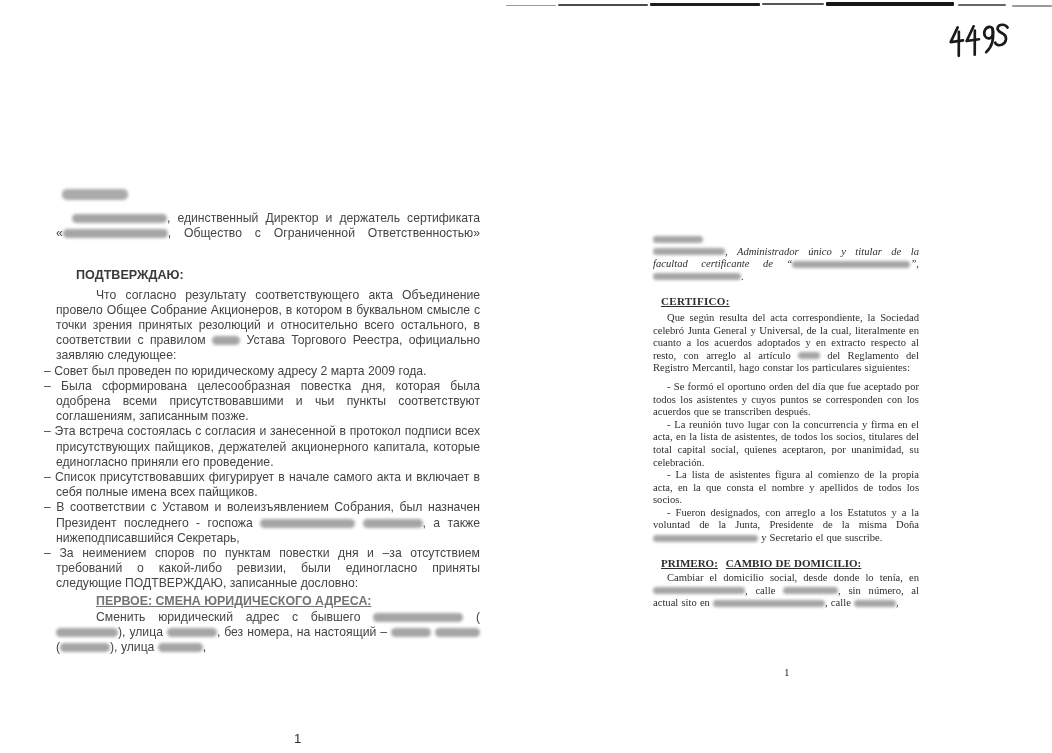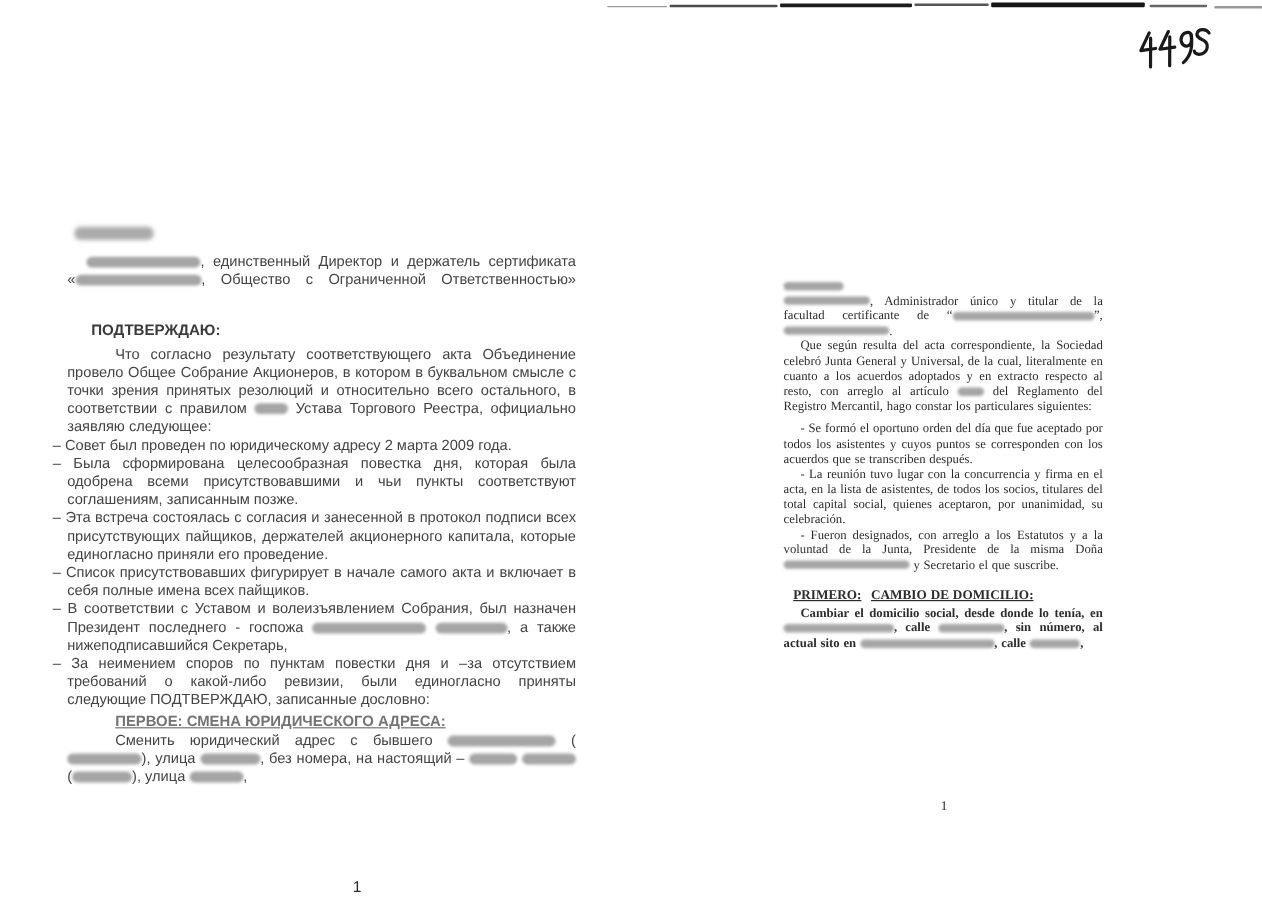--- a/index.html
+++ b/index.html
@@ -43,31 +43,31 @@
     font-size:12.4px;text-align:left;}
   .h-first .u{text-decoration:underline;}
   .pn-left{position:absolute;left:294px;top:731px;font-size:13px;color:#2a2a2a;}
   
   .page-right{
     position:absolute;left:653px;top:233px;width:266px;
     color:#2d2d2d;font-family:"Liberation Serif",serif;
     font-size:10.6px;line-height:12.6px;text-align:justify;word-spacing:.5px;
   }
   .hline{min-height:12.6px;text-align:left;}
-  .hline.jlast{text-align:justify;text-align-last:justify;}
+  .hline.jlast{text-align:justify;text-align-last:justify;font-style:italic;}
   .h-cert{font-weight:bold;margin:12px 0 4px 8px;font-size:11px;
     letter-spacing:.3px;text-align:left;}
   .h-cert .u{text-decoration:underline;}
   .op-para{text-indent:14px;}
   .items{margin-top:6px;}
   .item{text-indent:14px;}
   .h-primero{font-weight:bold;margin:12px 0 3px 8px;font-size:11px;text-align:left;}
   .h-primero .u{text-decoration:underline;}
   .h-primero .gap{display:inline-block;width:8px;}
-  .addr{text-indent:14px;font-weight:bold;}
+  .addr{text-indent:14px;}
   .pn-right{position:absolute;left:784px;top:666px;
     font-family:"Liberation Serif",serif;font-size:11px;color:#2a2a2a;}
 </style>
 </head>
 <body>
 
 <div>
 
   <div class="mark m1"></div>
   <div class="mark m2"></div>
@@ -118,26 +118,30 @@
   <div class="pn-left">1</div>
 
   <div class="page-right">
     <div>
       <div class="hline"><span class="rd" style="width: 50px;"></span></div>
       <div class="hline jlast"><span class="rd" style="width: 72px;"></span>, Administrador único y titular de la</div>
       <div class="hline jlast">facultad certificante de “<span class="rd" style="width: 118px;"></span>”,</div>
       <div class="hline"><span class="rd" style="width: 88px;"></span>.</div>
     </div>
 
+    <div class="h-cert">
+      <span class="u">CERTIFICO:</span>
+    </div>
 
     <div class="op-para">Que según resulta del acta correspondiente, la Sociedad celebró Junta General y Universal, de la cual, literalmente en cuanto a los acuerdos adoptados y en extracto respecto al resto, con arreglo al artículo <span class="rd" style="width: 22px;"></span> del Reglamento del Registro Mercantil, hago constar los particulares siguientes:</div>
 
     <div class="items">
       <div class="item">- Se formó el oportuno orden del día que fue aceptado por todos los asistentes y cuyos puntos se corresponden con los acuerdos que se transcriben después.</div>
       <div class="item">- La reunión tuvo lugar con la concurrencia y firma en el acta, en la lista de asistentes, de todos los socios, titulares del total capital social, quienes aceptaron, por unanimidad, su celebración.</div>
+      <div class="item">- La lista de asistentes figura al comienzo de la propia acta, en la que consta el nombre y apellidos de todos los socios.</div>
       <div class="item">- Fueron designados, con arreglo a los Estatutos y a la voluntad de la Junta, Presidente de la misma Doña <span class="rd" style="width: 105px;"></span> y Secretario el que suscribe.</div>
     </div>
 
     <div class="h-primero">
       <span class="u">PRIMERO:</span><span class="gap"></span><span class="u">CAMBIO DE DOMICILIO:</span>
     </div>
     <div class="addr">Cambiar el domicilio social, desde donde lo tenía,  en <span class="rd" style="width: 92px;"></span>, calle <span class="rd" style="width: 55px;"></span>, sin número, al actual sito en <span class="rd" style="width: 112px;"></span>, calle <span class="rd" style="width: 42px;"></span>,</div>
   </div>
 
   <div class="pn-right">1</div>

